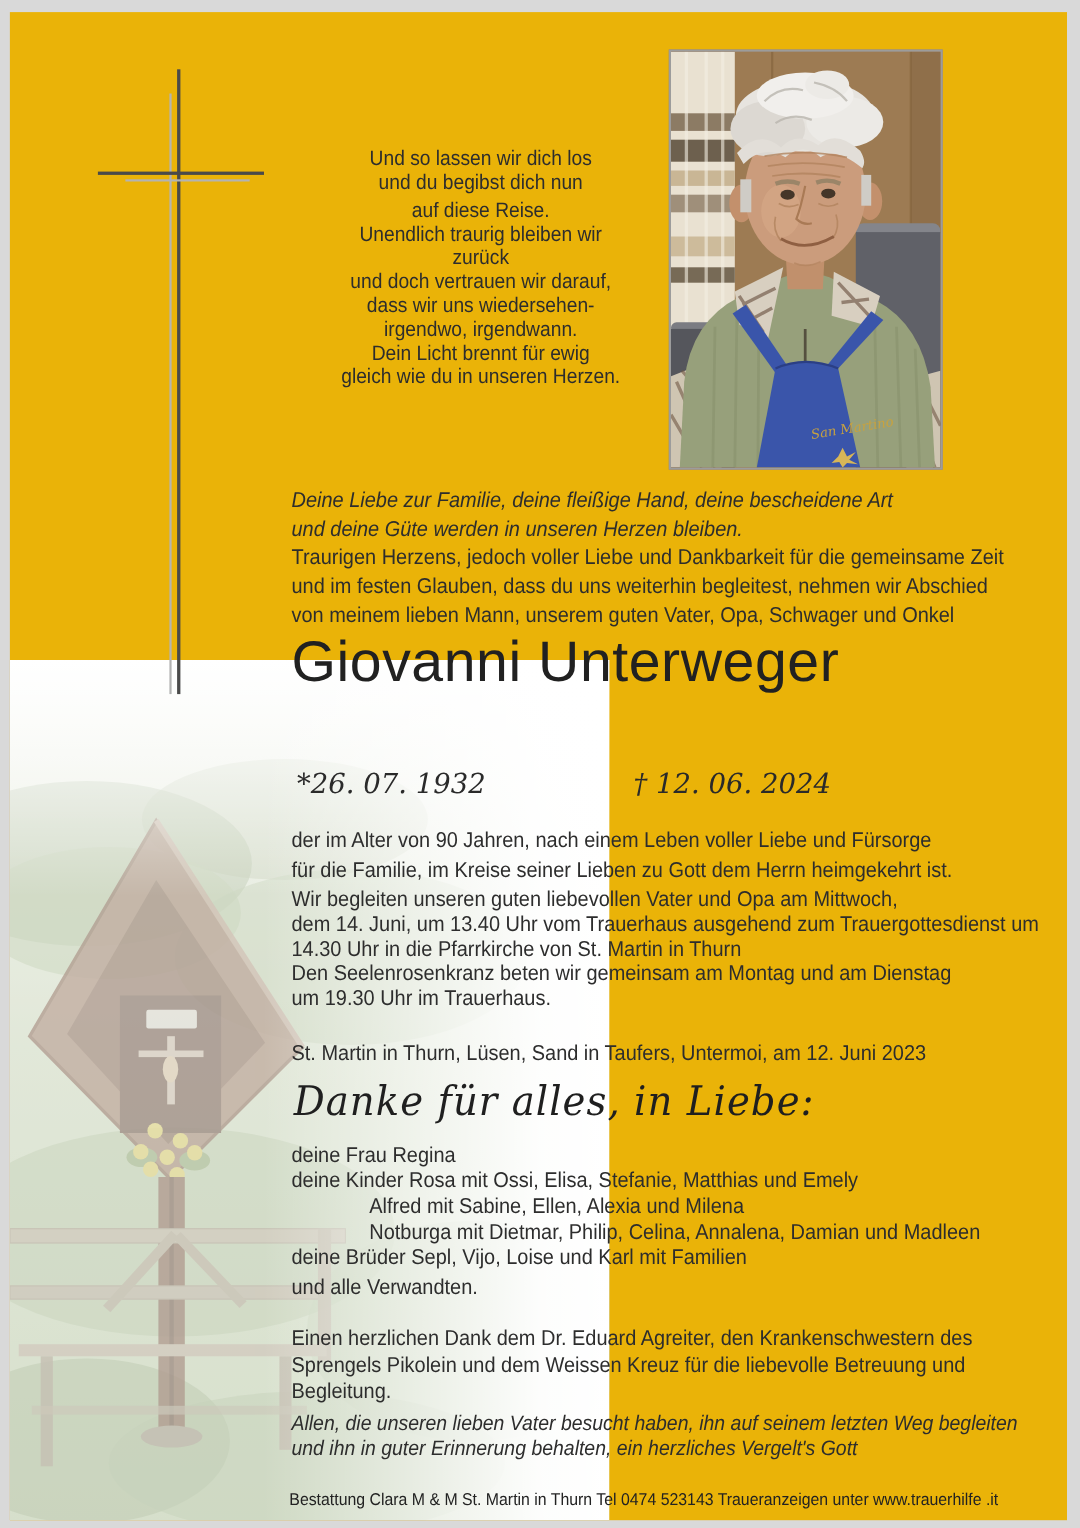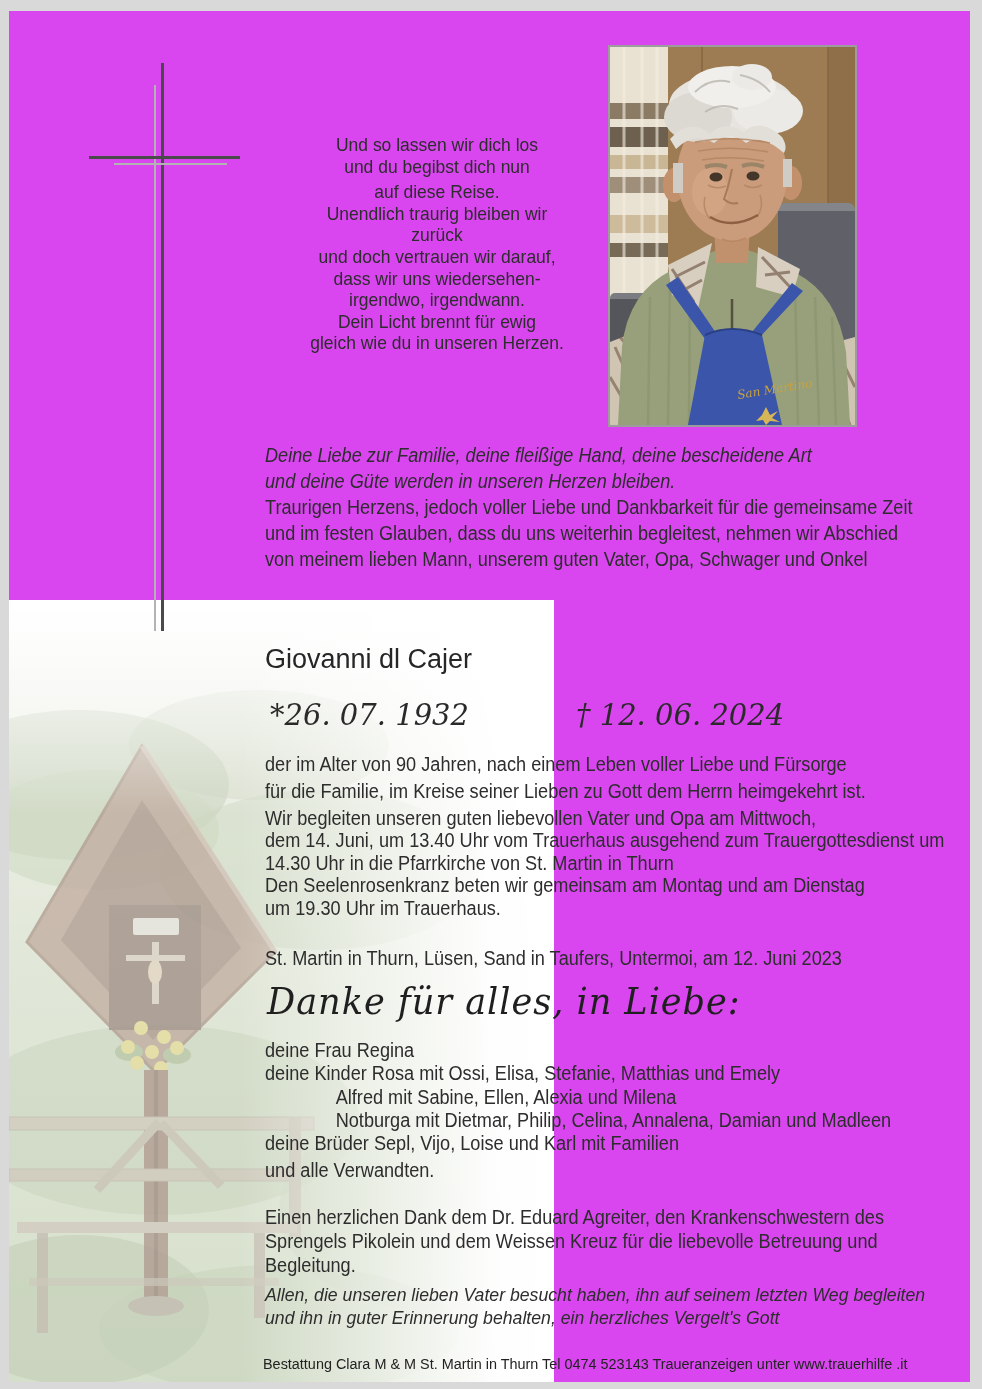--- a/index.html
+++ b/index.html
@@ -1,17 +1,17 @@
 <!DOCTYPE html>
 <html><head>
 <meta charset="utf-8">
 <style>
   html,body{margin:0;padding:0;width:982px;height:1389px;background:#d9d9d9;
     font-family:"Liberation Sans",sans-serif;color:#2d2d2d;}
-  .page{position:absolute;left:9px;top:11px;width:961px;height:1371px;background:#d946ef;overflow:hidden;}
+  .page{position:absolute;left:9px;top:11px;width:961px;height:1371px;background:#eab308;overflow:hidden;}
 
   
   .bg-shrine{position:absolute;left:0;top:589px;width:545px;height:782px;}
   .bg-shrine svg{display:block;}
 
   
   .xline{position:absolute;background:#4a4a4a;}
   .xline.light{background:#b3b3b3;}
 
   
@@ -26,21 +26,21 @@
   .sx{transform:scaleX(.93);transform-origin:0 0;white-space:nowrap;}
 
   .intro{position:absolute;left:256px;top:431px;font-size:19.5px;line-height:26px;}
   .it{font-style:italic;}
 
   .name{position:absolute;left:256px;top:564px;font-size:52px;line-height:1.05;
     color:#212121;letter-spacing:.5px;}
   .subtitle{position:absolute;left:256px;top:634px;font-size:27px;line-height:1.1;color:#262626;}
 
   .dates{position:absolute;left:0;top:687px;width:915px;height:40px;
-    font-family:"DejaVu Serif",serif;font-style:italic;font-size:29px;color:#2a2a2a;padding-left:36px;}
+    font-family:"DejaVu Serif",serif;font-style:italic;font-size:25px;color:#2a2a2a;padding-left:36px;}
   .dates .birth{position:absolute;left:261px;}
   .dates .death{position:absolute;left:567px;}
 
   .para1{position:absolute;left:256px;top:740px;font-size:19.5px;line-height:26.5px;}
   .para2{position:absolute;left:256px;top:796px;font-size:19.5px;line-height:22.4px;}
   .places{position:absolute;left:256px;top:936px;font-size:19.5px;}
 
   .script-head{position:absolute;left:258px;top:969px;font-family:"DejaVu Serif",serif;
     font-style:italic;font-size:37px;color:#1f1f1f;transform:scaleX(.95);transform-origin:0 0;
     letter-spacing:1px;}
@@ -223,21 +223,21 @@
   </div>
 
   <div class="intro sx">
     <div class="it">Deine Liebe zur Familie, deine fleißige Hand, deine bescheidene Art</div>
     <div class="it">und deine Güte werden in unseren Herzen bleiben.</div>
     <div>Traurigen Herzens, jedoch voller Liebe und Dankbarkeit für die gemeinsame Zeit</div>
     <div>und im festen Glauben, dass du uns weiterhin begleitest, nehmen wir Abschied</div>
     <div>von meinem lieben Mann, unserem guten Vater, Opa, Schwager und Onkel</div>
   </div>
 
-  <div class="subtitle">Giovanni dl Cajer</div>
+  <div class="name">Giovanni Unterweger</div>
 
   <div class="dates">
     <span class="birth">*26. 07. 1932</span>
     <span class="death">† 12. 06. 2024</span>
   </div>
 
   <div class="para1 sx">
     <div>der im Alter von 90 Jahren, nach einem Leben voller Liebe und Fürsorge</div>
     <div>für die Familie, im Kreise seiner Lieben zu Gott dem Herrn heimgekehrt ist.</div>
   </div>

